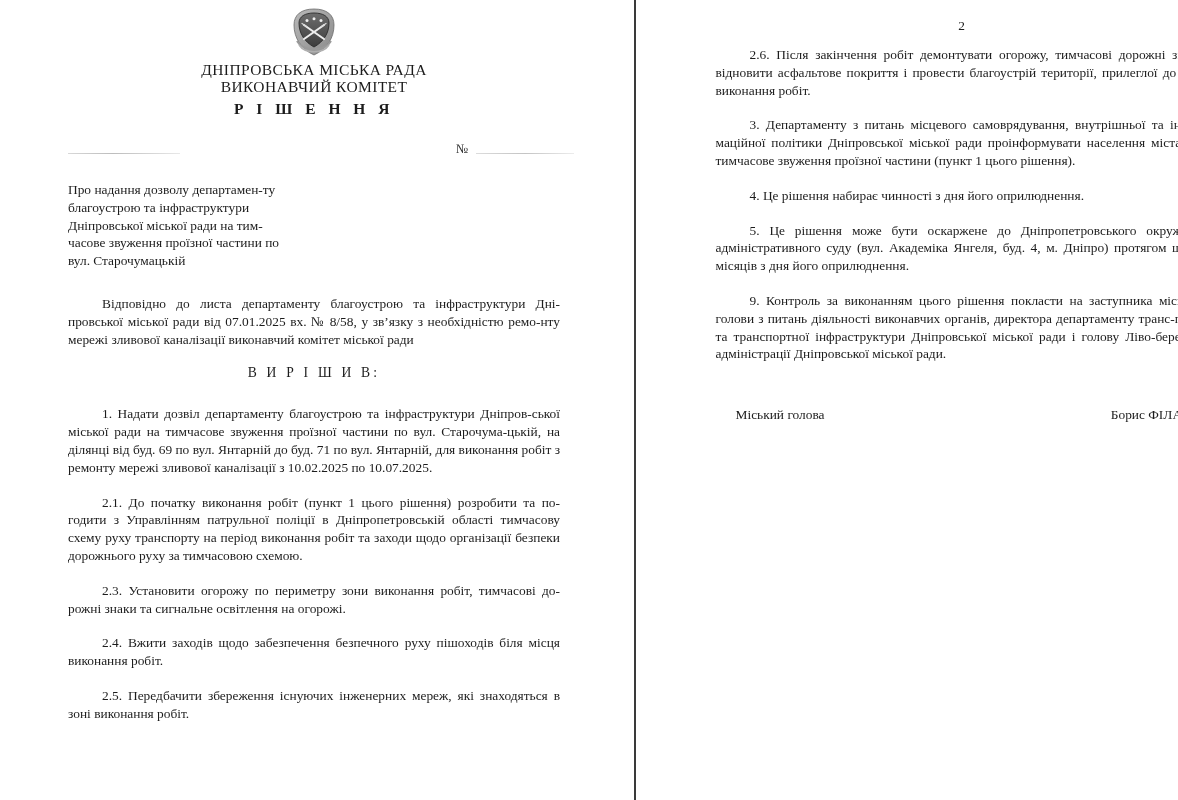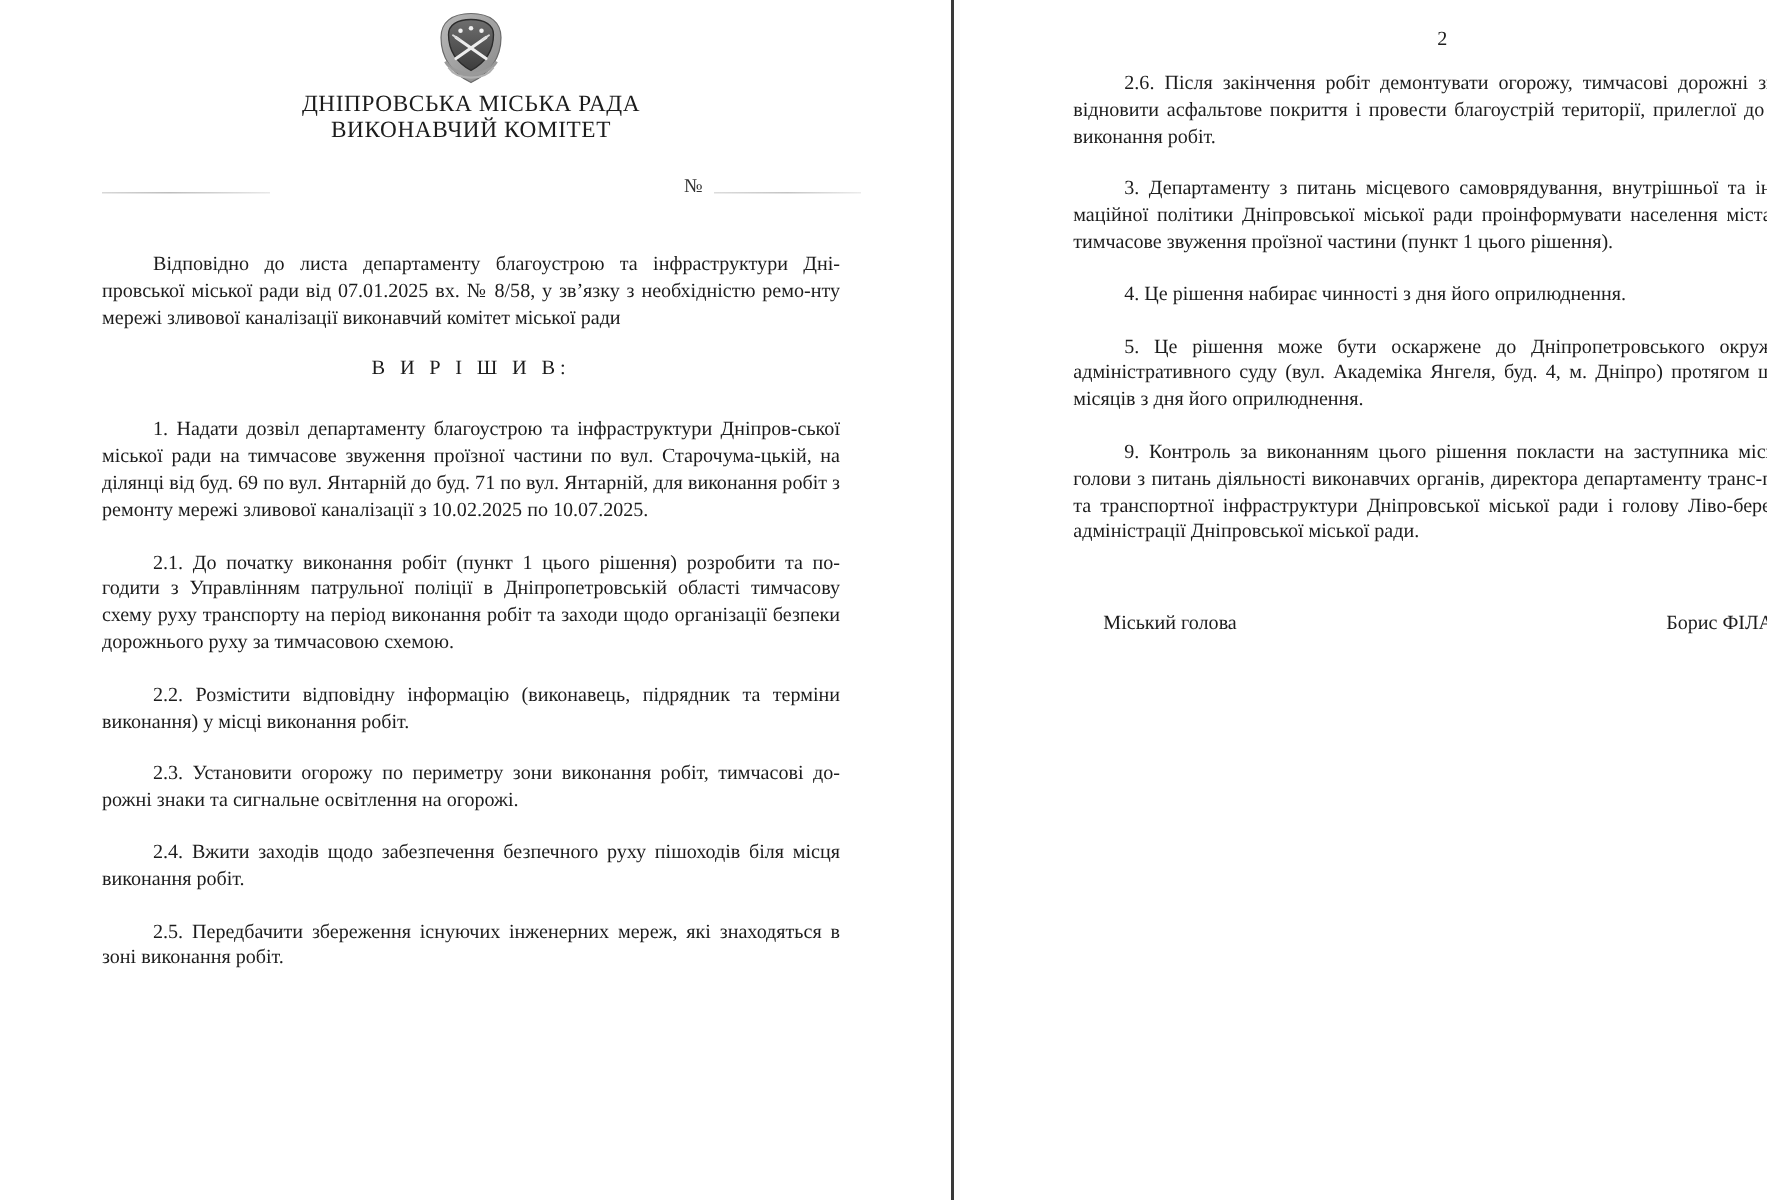--- a/index.html
+++ b/index.html
@@ -188,37 +188,38 @@
           <line x1="33" y1="18" x2="13" y2="32" stroke="#ededed" stroke-width="2.1" stroke-linecap="round"></line>
 
           <line x1="11" y1="16.5" x2="15.5" y2="19.5" stroke="#dcdcdc" stroke-width="1.3" stroke-linecap="round"></line>
           <line x1="35" y1="16.5" x2="30.5" y2="19.5" stroke="#dcdcdc" stroke-width="1.3" stroke-linecap="round"></line>
         </svg>
       </div>
 
       <div class="org-title">
         <div class="org-line">ДНІПРОВСЬКА МІСЬКА РАДА</div>
         <div class="org-line">ВИКОНАВЧИЙ КОМІТЕТ</div>
+        <div class="decision-word">Р І Ш Е Н Н Я</div>
       </div>
 
       <div class="rule-row">
         <div class="rule-date"></div>
         <div class="num-sign">№</div>
         <div class="rule-num"></div>
       </div>
 
+      <div class="subject">Про надання дозволу департамен-ту благоустрою та інфраструктури Дніпровської міської ради на тим-часове звуження проїзної частини по вул. Старочумацькій</div>
 
       <div class="body-block">
         <p class="para">Відповідно до листа департаменту благоустрою та інфраструктури Дні-провської міської ради від 07.01.2025 вх. № 8/58, у зв’язку з необхідністю ремо-нту мережі зливової каналізації виконавчий комітет міської ради</p>
 
         <div class="resolved">В И Р І Ш И В:</div>
 
         <p class="para">1. Надати дозвіл департаменту благоустрою та інфраструктури Дніпров-ської міської ради на тимчасове звуження проїзної частини по вул. Старочума-цькій, на ділянці від буд. 69 по вул. Янтарній до буд. 71 по вул. Янтарній, для виконання робіт з ремонту мережі зливової каналізації з 10.02.2025 по 10.07.2025.</p>
         <p class="para">2.1. До початку виконання робіт (пункт 1 цього рішення) розробити та по-годити з Управлінням патрульної поліції в Дніпропетровській області тимчасову схему руху транспорту на період виконання робіт та заходи щодо організації безпеки дорожнього руху за тимчасовою схемою.</p>
-        <p class="para">2.2. Розмістити відповідну інформацію (виконавець, підрядник та терміни виконання) у місці виконання робіт.</p>
         <p class="para">2.3. Установити огорожу по периметру зони виконання робіт, тимчасові до-рожні знаки та сигнальне освітлення на огорожі.</p>
         <p class="para">2.4. Вжити заходів щодо забезпечення безпечного руху пішоходів біля місця виконання робіт.</p>
         <p class="para">2.5. Передбачити збереження існуючих інженерних мереж, які знаходяться в зоні виконання робіт.</p>
       </div>
 
     </div>
   </div>
 
   <div class="page-divider"></div>
 

